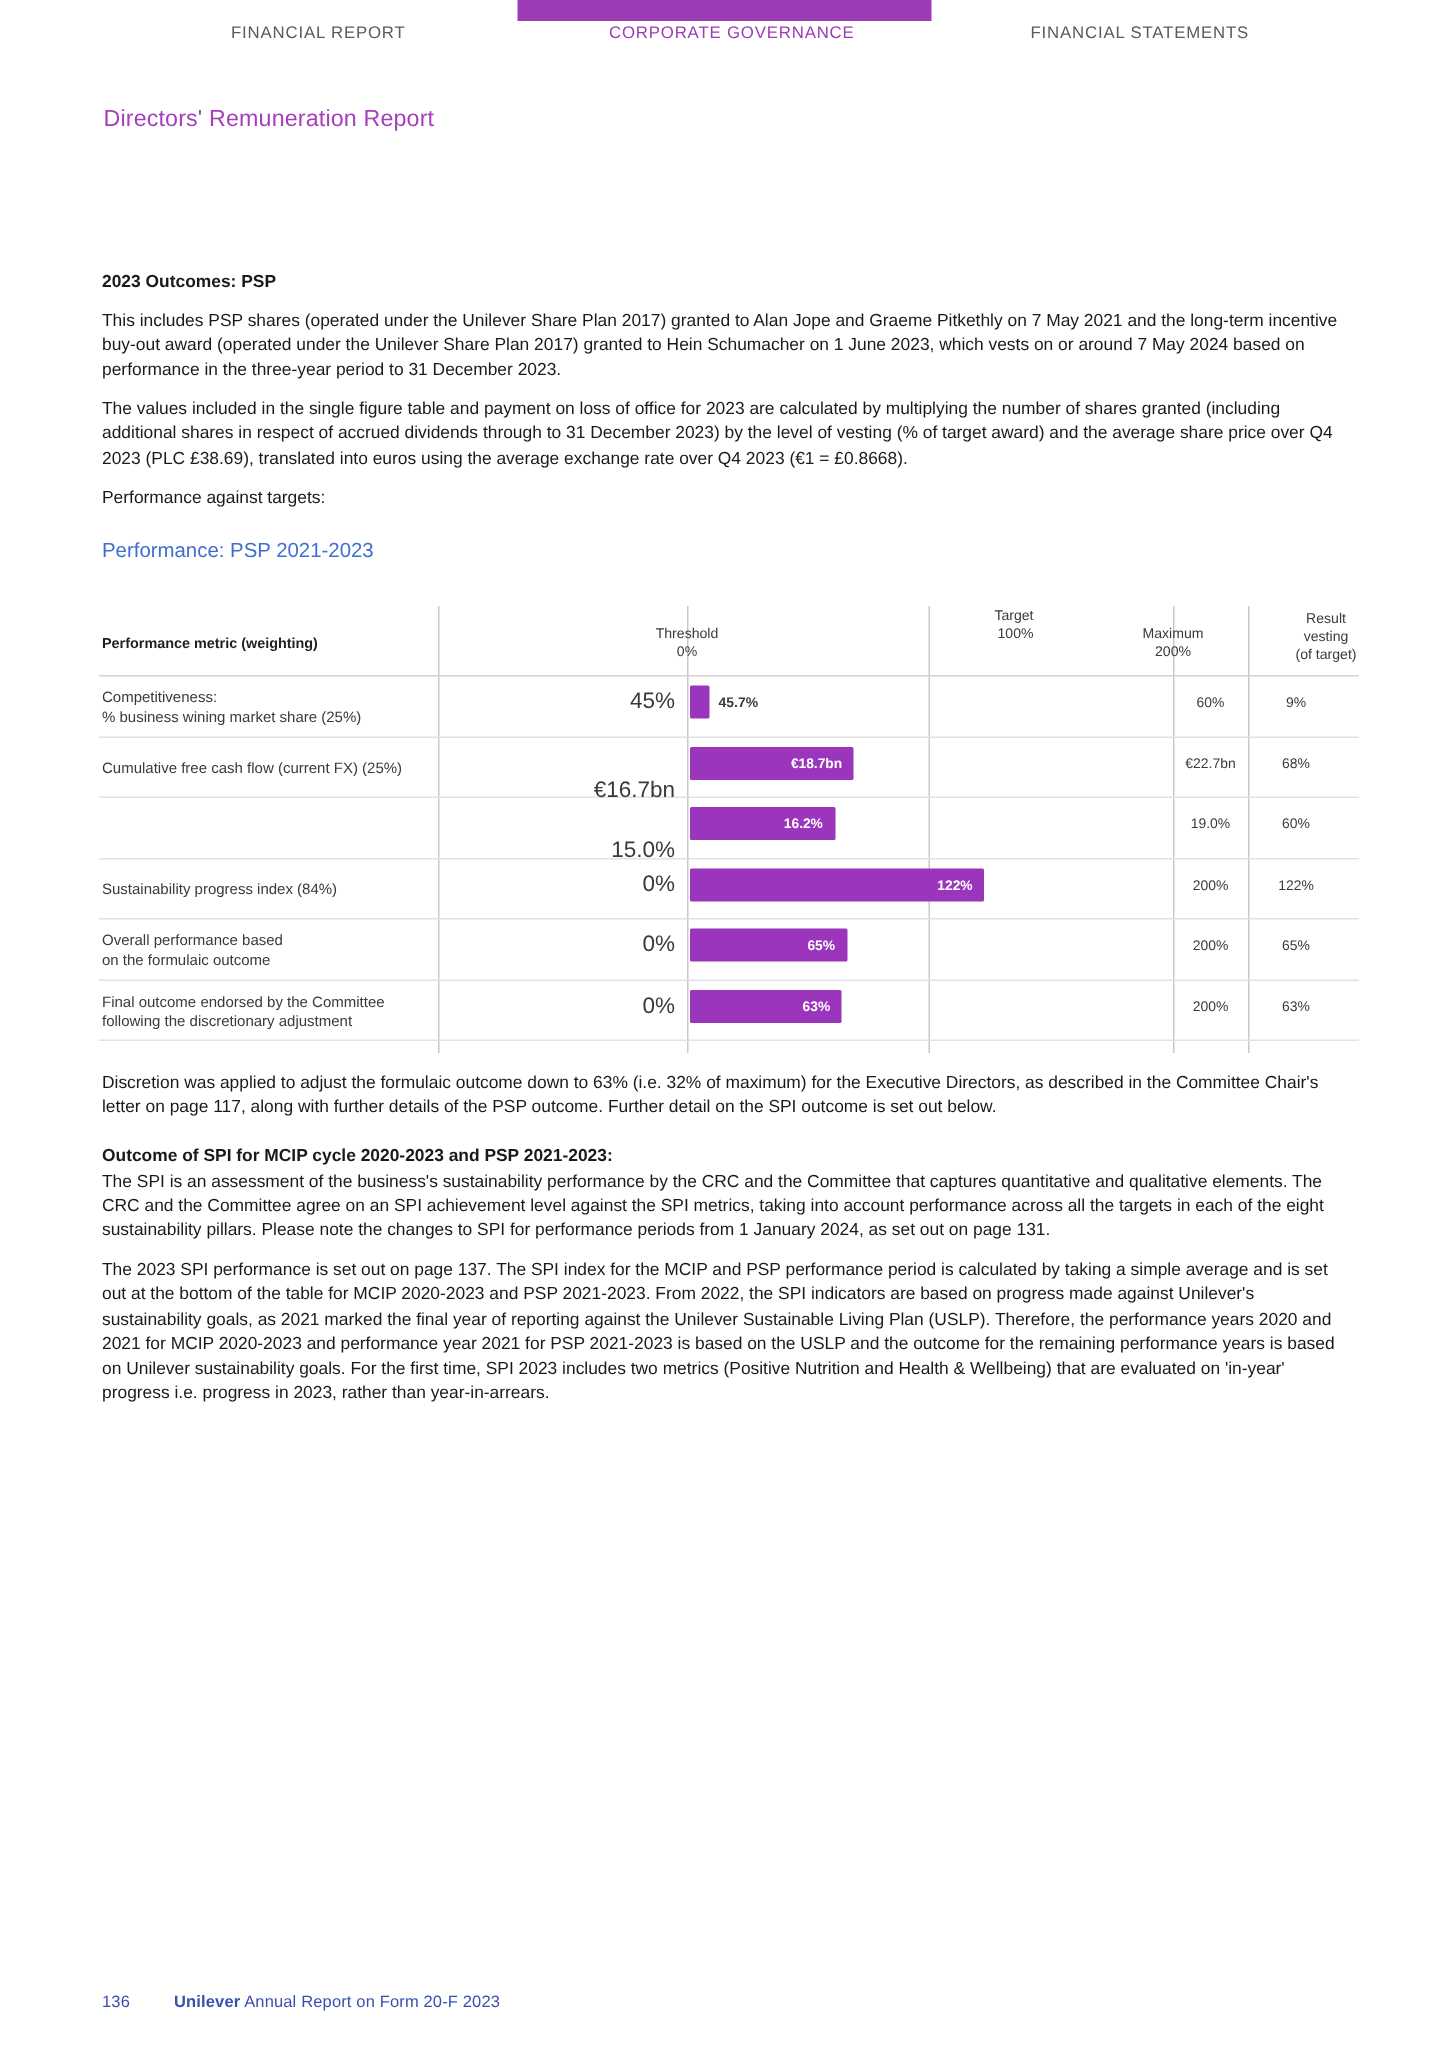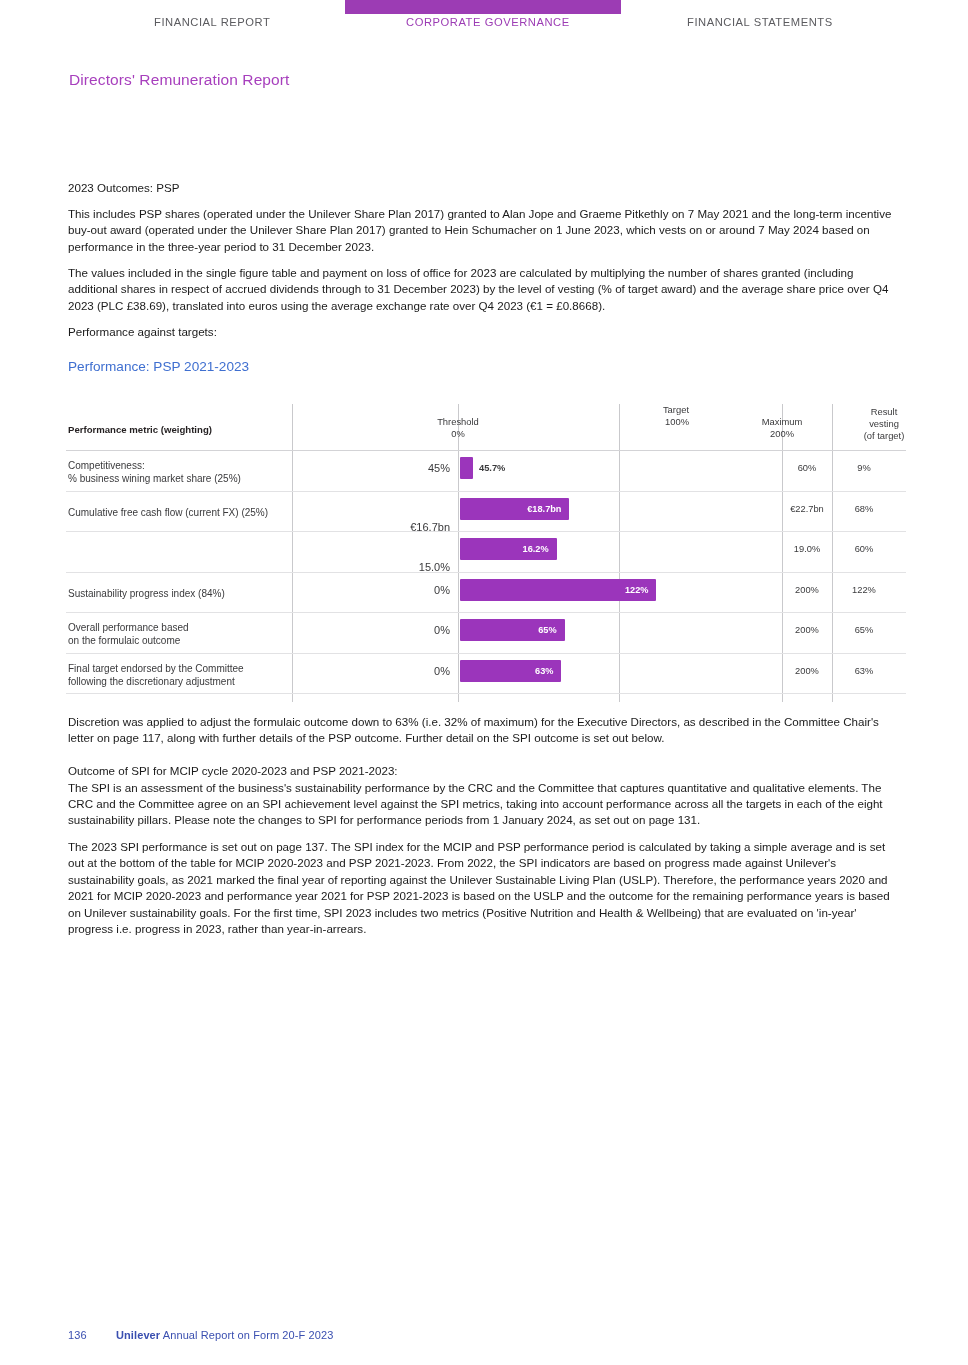--- a/index.html
+++ b/index.html
@@ -55,21 +55,21 @@
   
   .content {
     position: absolute;
     left: 68px;
     top: 180px;
     width: 832px;
   }
 
   h3.sec-head {
     font-size: 11.6px;
-    font-weight: normal;
+    font-weight: bold;
     margin: 0 0 10px 0;
     line-height: 1.35;
     color: #1a1a1a;
   }
   p.body {
     font-size: 11.6px;
     line-height: 1.42;
     margin: 0 0 10px 0;
     color: #1a1a1a;
   }
@@ -129,21 +129,21 @@
   .metric-label {
     position: absolute;
     left: 2px;
     font-size: 10px;
     line-height: 1.32;
     color: #3a3a3c;
   }
   .thr-val {
     position: absolute;
     text-align: right;
-    font-size: 11px;
+    font-size: 15px;
     color: #3a3a3c;
     white-space: nowrap;
   }
   .bar {
     position: absolute;
     background: #9b35bb;
     height: 22px;
     border-radius: 1px;
   }
   .bar-lab {
@@ -266,21 +266,21 @@
       <div>Overall performance based</div>
       <div>on the formulaic outcome</div>
     </div>
     <div class="thr-val" style="left: 242px; top: 215px; width: 142px; line-height: 22px;">0%</div>
     <div class="bar" style="left: 394px; top: 215px; width: 104.65px;"></div>
     <div class="bar-lab" style="left: 394px; top: 215px; width: 96.65px; text-align: right;">65%</div>
     <div class="max-val" style="left: 720px; top: 215px; width: 42px; line-height: 22px;">200%</div>
     <div class="res-val" style="left: 766px; top: 215px; width: 64px; line-height: 22px;">65%</div>
     <div class="hline" style="top: 289px;"></div>
     <div class="metric-label" style="top: 257.5px; width: 225px;">
-      <div>Final target endorsed by the Committee</div>
+      <div>Final outcome endorsed by the Committee</div>
       <div>following the discretionary adjustment</div>
     </div>
     <div class="thr-val" style="left: 242px; top: 255.5px; width: 142px; line-height: 22px;">0%</div>
     <div class="bar" style="left: 394px; top: 255.5px; width: 101.43px;"></div>
     <div class="bar-lab" style="left: 394px; top: 255.5px; width: 93.43px; text-align: right;">63%</div>
     <div class="max-val" style="left: 720px; top: 255.5px; width: 42px; line-height: 22px;">200%</div>
     <div class="res-val" style="left: 766px; top: 255.5px; width: 64px; line-height: 22px;">63%</div>
   </div>
 
 <div class="content" style="top:714px;">

